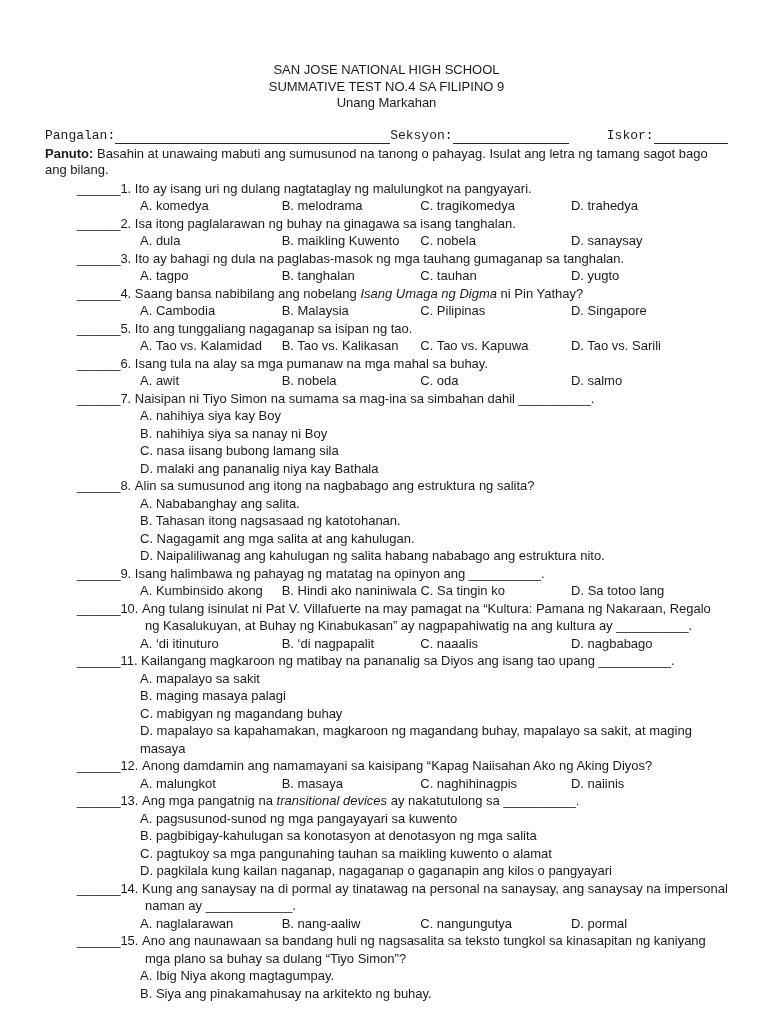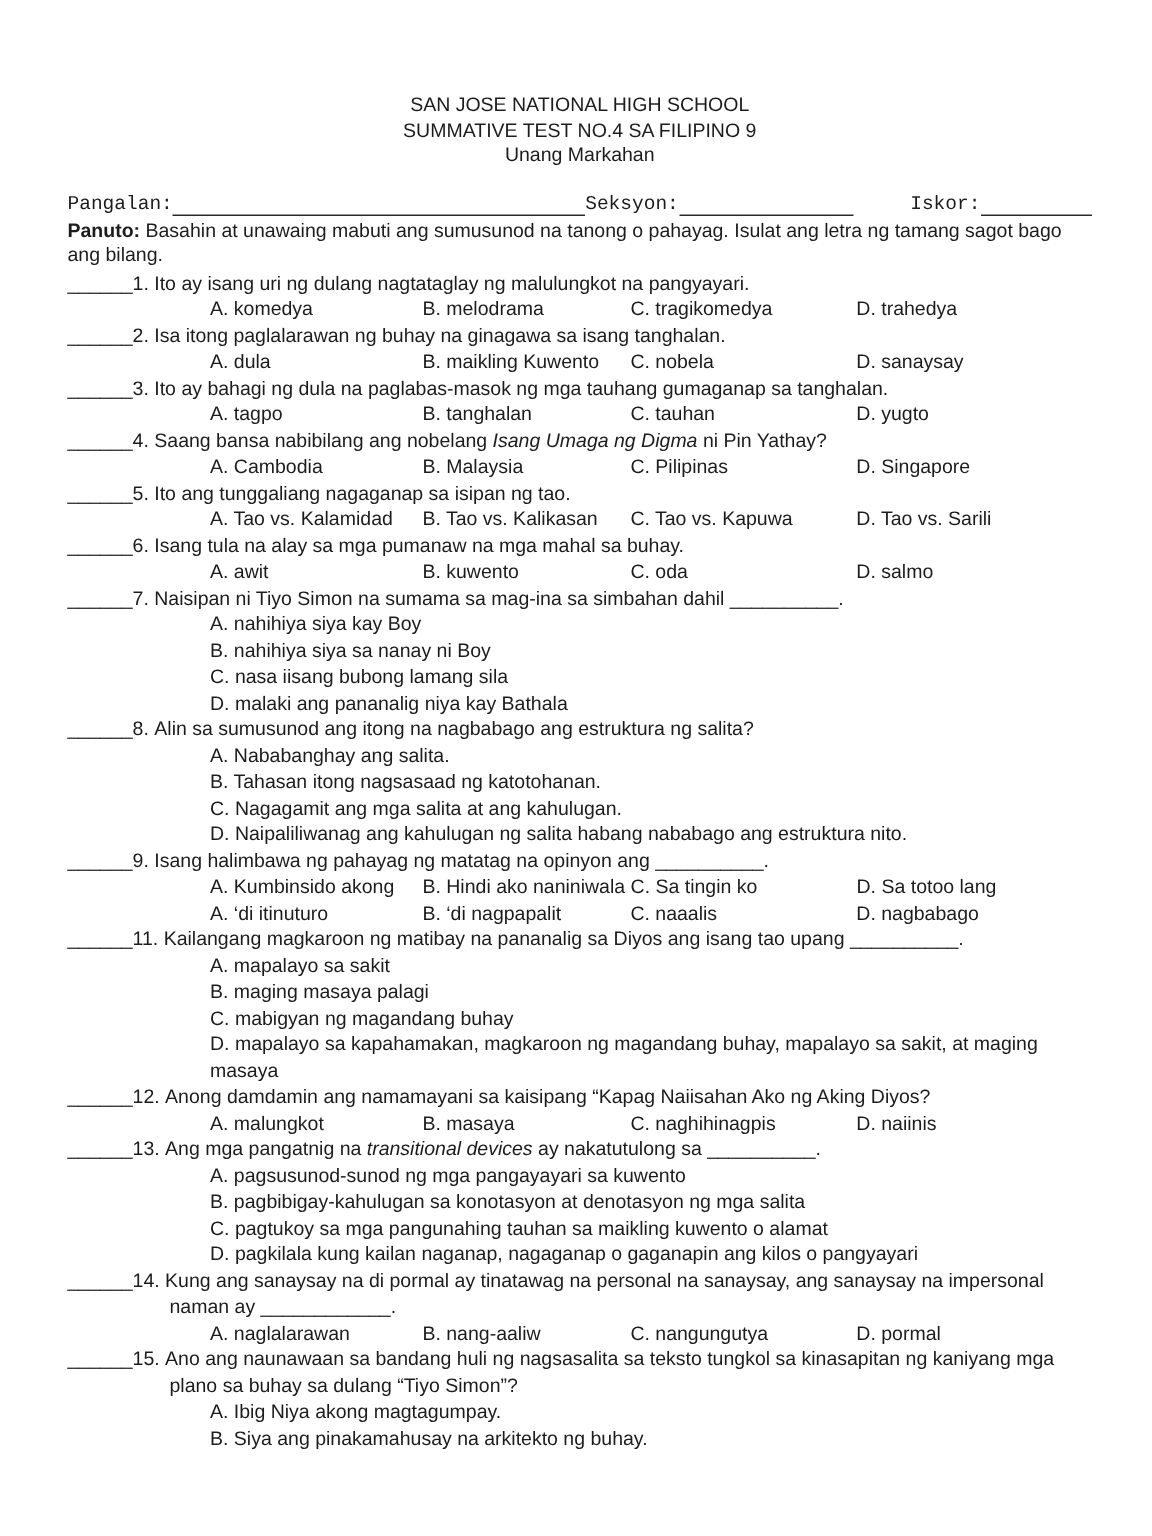--- a/index.html
+++ b/index.html
@@ -20,21 +20,21 @@
   .blank-line { display: inline-block; border-bottom: 1.4px solid #2a2a2a; height: 12px; }
   .name-blank { width: 303px; }
   .section-blank { width: 128px; }
   .score-blank { width: 82px; }
   .iskor-gap { width: 42px; }
 
   .panuto { margin: 2px 0 0 0; line-height: 16.5px; }
   .panuto b { font-weight: bold; }
 
   .questions { margin-top: 1px; }
-  .q-line { padding-left: 68px; text-indent: -68px; line-height: 17.5px; }
+  .q-line { padding-left: 68px; text-indent: -68px; line-height: 17.5px; margin-left: 32px; }
   .answer-blank { white-space: pre; }
   .italic { font-style: italic; }
 
   .opts-row { padding-left: 95px; line-height: 17.5px; white-space: nowrap; }
   .opts-row .option { display: inline-block; white-space: nowrap; }
   .opts-row .opt-a { min-width: 138px; }
   .opts-row .opt-b { min-width: 135px; }
   .opts-row .opt-c { min-width: 147px; }
 
   .opts-col .option { padding-left: 95px; line-height: 17.5px; }
@@ -78,21 +78,21 @@
       <div class="question">
         <div class="q-line"><span class="answer-blank">______</span><span>4.&nbsp;</span><span>Saang bansa nabibilang ang nobelang </span><span class="italic">Isang Umaga ng Digma</span><span> ni Pin Yathay?</span></div>
         <div class="options opts-row"><span class="option opt-a">A. Cambodia</span> <span class="option opt-b">B. Malaysia</span> <span class="option opt-c">C. Pilipinas</span> <span class="option opt-d">D. Singapore</span> </div>
       </div>
       <div class="question">
         <div class="q-line"><span class="answer-blank">______</span><span>5.&nbsp;</span><span>Ito ang tunggaliang nagaganap sa isipan ng tao.</span></div>
         <div class="options opts-row"><span class="option opt-a">A. Tao vs. Kalamidad</span> <span class="option opt-b">B. Tao vs. Kalikasan</span> <span class="option opt-c">C. Tao vs. Kapuwa</span> <span class="option opt-d">D. Tao vs. Sarili</span> </div>
       </div>
       <div class="question">
         <div class="q-line"><span class="answer-blank">______</span><span>6.&nbsp;</span><span>Isang tula na alay sa mga pumanaw na mga mahal sa buhay.</span></div>
-        <div class="options opts-row"><span class="option opt-a">A. awit</span> <span class="option opt-b">B. kuwento</span> <span class="option opt-c">C. oda</span> <span class="option opt-d">D. salmo</span> </div>
+        <div class="options opts-row"><span class="option opt-a">A. awit</span> <span class="option opt-b">B. nobela</span> <span class="option opt-c">C. oda</span> <span class="option opt-d">D. salmo</span> </div>
       </div>
       <div class="question">
         <div class="q-line"><span class="answer-blank">______</span><span>7.&nbsp;</span><span>Naisipan ni Tiyo Simon na sumama sa mag-ina sa simbahan dahil __________.</span></div>
         <div class="options opts-col">
           <div class="option opt-a">A. nahihiya siya kay Boy</div>
           <div class="option opt-b">B. nahihiya siya sa nanay ni Boy</div>
           <div class="option opt-c">C. nasa iisang bubong lamang sila</div>
           <div class="option opt-d">D. malaki ang pananalig niya kay Bathala</div>
         </div>
       </div>
@@ -103,20 +103,21 @@
           <div class="option opt-b">B. Tahasan itong nagsasaad ng katotohanan.</div>
           <div class="option opt-c">C. Nagagamit ang mga salita at ang kahulugan.</div>
           <div class="option opt-d">D. Naipaliliwanag ang kahulugan ng salita habang nababago ang estruktura nito.</div>
         </div>
       </div>
       <div class="question">
         <div class="q-line"><span class="answer-blank">______</span><span>9.&nbsp;</span><span>Isang halimbawa ng pahayag ng matatag na opinyon ang __________.</span></div>
         <div class="options opts-row"><span class="option opt-a">A. Kumbinsido akong</span> <span class="option opt-b">B. Hindi ako naniniwala</span> <span class="option opt-c">C. Sa tingin ko</span> <span class="option opt-d">D. Sa totoo lang</span> </div>
       </div>
       <div class="question">
+        <div class="q-line"><span class="answer-blank">______</span><span>10.&nbsp;</span><span>Ang tulang isinulat ni Pat V. Villafuerte na may pamagat na “Kultura: Pamana ng Nakaraan, Regalo ng Kasalukuyan, at Buhay ng Kinabukasan” ay nagpapahiwatig na ang kultura ay __________.</span></div>
         <div class="options opts-row"><span class="option opt-a">A. ‘di itinuturo</span> <span class="option opt-b">B. ‘di nagpapalit</span> <span class="option opt-c">C. naaalis</span> <span class="option opt-d">D. nagbabago</span> </div>
       </div>
       <div class="question">
         <div class="q-line"><span class="answer-blank">______</span><span>11.&nbsp;</span><span>Kailangang magkaroon ng matibay na pananalig sa Diyos ang isang tao upang __________.</span></div>
         <div class="options opts-col">
           <div class="option opt-a">A. mapalayo sa sakit</div>
           <div class="option opt-b">B. maging masaya palagi</div>
           <div class="option opt-c">C. mabigyan ng magandang buhay</div>
           <div class="option opt-d">D. mapalayo sa kapahamakan, magkaroon ng magandang buhay, mapalayo sa sakit, at maging masaya</div>
         </div>

